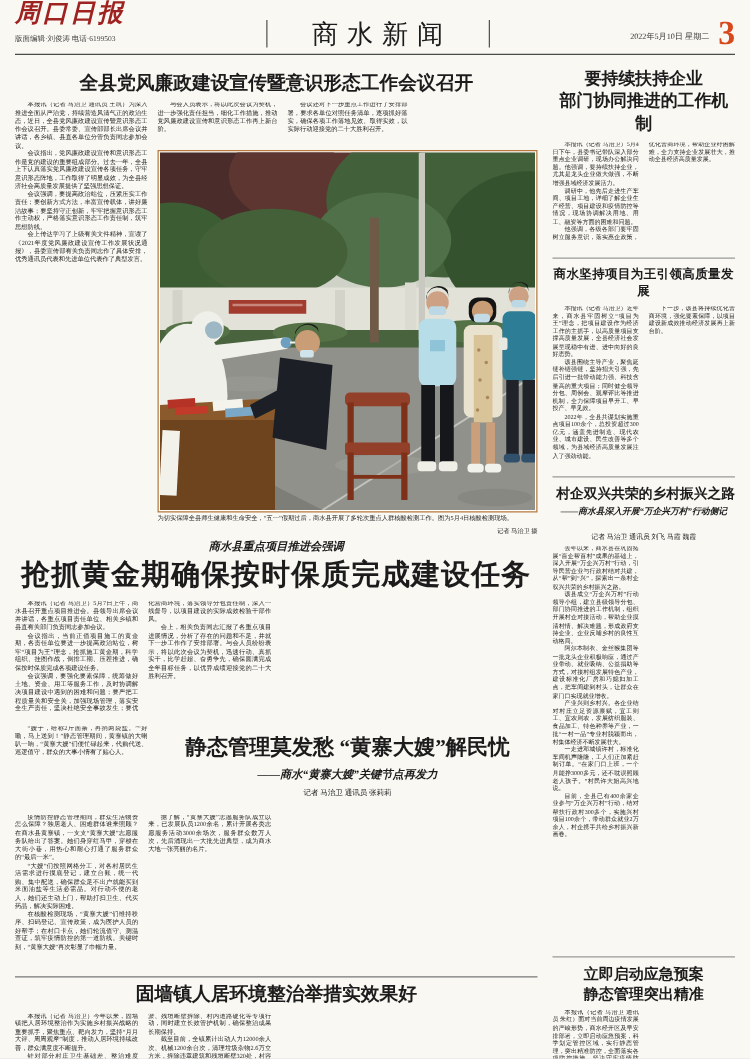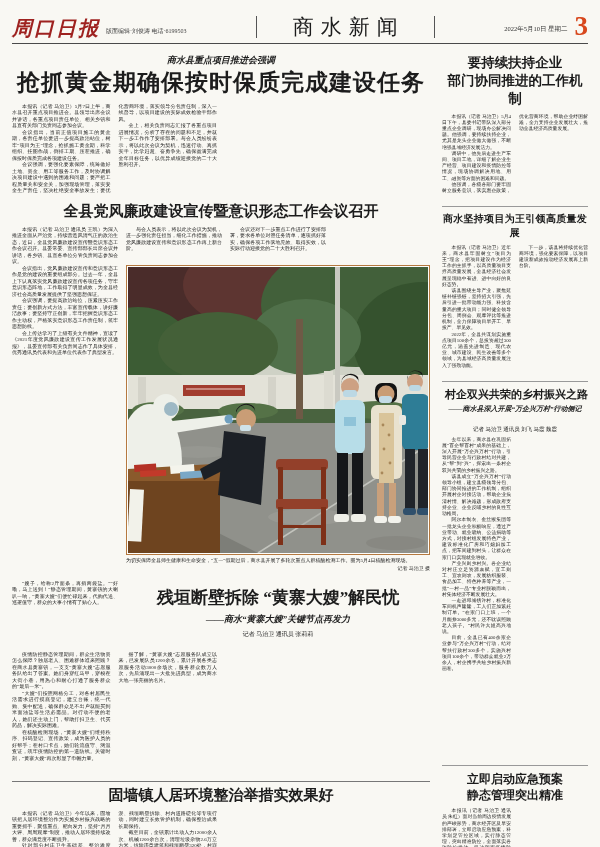--- a/index.html
+++ b/index.html
@@ -2,21 +2,21 @@
 <html><head>
 <meta charset="utf-8">
 <style>
   html,body{margin:0;padding:0;background:#ddd;}
   .page{position:relative;width:600px;height:847px;margin:0 auto;background:#f9f8f3;
     font-family:"Liberation Serif","DejaVu Serif",serif;color:#1c1c1c;overflow:hidden;}
   .inner{padding:8px 12px 0 12px;}
   
   .masthead-row{display:flex;align-items:flex-end;justify-content:space-between;
     border-bottom:1.5px solid #4a4a4a;padding-bottom:5px;height:30px;}
-  .m-left{display:flex;align-items:flex-end;gap:6px;}
+  .m-left{display:flex;gap:6px;flex-direction:column;}
   .masthead{font-size:20px;font-weight:bold;font-style:italic;color:#9e2220;letter-spacing:2px;line-height:1;}
   .edinfo{font-size:6px;color:#444;padding-bottom:2px;white-space:nowrap;}
   .m-center{display:flex;align-items:center;gap:29px;}
   .section-title{font-size:21px;letter-spacing:7px;line-height:1;padding-left:7px;}
   .vbar{width:1px;height:22px;background:#555;}
   .m-right{display:flex;align-items:flex-end;gap:7px;}
   .pdate{font-size:6.5px;color:#333;padding-bottom:4px;white-space:nowrap;}
   .pnum{font-size:27px;font-weight:bold;color:#d8481d;line-height:0.8;}
   
   .cols{display:flex;gap:12px;margin-top:7px;}
@@ -85,31 +85,20 @@
         <span class="pdate">2022年5月10日 星期二</span>
         <span class="pnum">3</span>
       </div>
     </div>
 
     <div class="cols">
 
       <div class="main">
 
         <div>
-          <div class="kicker">商水县重点项目推进会强调</div>
-          <div class="a1-title">抢抓黄金期确保按时保质完成建设任务</div>
-          <div class="bt colbox a1-body">
-              <p>本报讯（记者 马治卫）5月7日上午，商水县召开重点项目推进会。县领导出席会议并讲话，各重点项目责任单位、相关乡镇和县直有关部门负责同志参加会议。</p>
-              <p>会议指出，当前正值项目施工的黄金期，各责任单位要进一步提高政治站位，树牢“项目为王”理念，抢抓施工黄金期，科学组织、挂图作战，倒排工期、压茬推进，确保按时保质完成各项建设任务。</p>
-              <p>会议强调，要强化要素保障，统筹做好土地、资金、用工等服务工作，及时协调解决项目建设中遇到的困难和问题；要严把工程质量关和安全关，加强现场管理，落实安全生产责任，坚决杜绝安全事故发生；要优化营商环境，落实领导分包责任制，深入一线督导，以项目建设的实际成效检验干部作风。</p>
-              <p>会上，相关负责同志汇报了各重点项目进展情况，分析了存在的问题和不足，并就下一步工作作了安排部署。与会人员纷纷表示，将以此次会议为契机，迅速行动、真抓实干，比学赶超、奋勇争先，确保圆满完成全年目标任务，以优异成绩迎接党的二十大胜利召开。</p>
-            </div>
-        </div>
-
-        <div>
           <div class="a2-title">全县党风廉政建设宣传暨意识形态工作会议召开</div>
           <div class="a2-row">
             <div class="bt a2-left">
                 <p>本报讯（记者 马治卫 通讯员 王凯）为深入推进全面从严治党，持续营造风清气正的政治生态，近日，全县党风廉政建设宣传暨意识形态工作会议召开。县委常委、宣传部部长出席会议并讲话，各乡镇、县直各单位分管负责同志参加会议。</p>
                 <p>会议指出，党风廉政建设宣传和意识形态工作是党的建设的重要组成部分。过去一年，全县上下认真落实党风廉政建设宣传各项任务，守牢意识形态阵地，工作取得了明显成效，为全县经济社会高质量发展提供了坚强思想保证。</p>
                 <p>会议强调，要提高政治站位，压紧压实工作责任；要创新方式方法，丰富宣传载体，讲好廉洁故事；要坚持守正创新，牢牢把握意识形态工作主动权，严格落实意识形态工作责任制，筑牢思想防线。</p>
                 <p>会上传达学习了上级有关文件精神，宣读了《2021年度党风廉政建设宣传工作发展状况通报》，县委宣传部有关负责同志作了具体安排，优秀通讯员代表和先进单位代表作了典型发言。</p>
               </div>
             <div class="a2-main">
               <div class="bt colbox a2-top">
@@ -216,26 +205,37 @@
                   <rect x="289" y="241" width="13" height="7" rx="3" fill="#30506c"></rect>
                 </svg>
               </div>
               <div class="caption">为切实保障全县师生健康和生命安全，“五一”假期过后，商水县开展了多轮次重点人群核酸检测工作。图为5月4日核酸检测现场。</div>
               <div class="credit">记者 马治卫 摄</div>
             </div>
           </div>
         </div>
 
         <div>
+          <div class="kicker">商水县重点项目推进会强调</div>
+          <div class="a1-title">抢抓黄金期确保按时保质完成建设任务</div>
+          <div class="bt colbox a1-body">
+              <p>本报讯（记者 马治卫）5月7日上午，商水县召开重点项目推进会。县领导出席会议并讲话，各重点项目责任单位、相关乡镇和县直有关部门负责同志参加会议。</p>
+              <p>会议指出，当前正值项目施工的黄金期，各责任单位要进一步提高政治站位，树牢“项目为王”理念，抢抓施工黄金期，科学组织、挂图作战，倒排工期、压茬推进，确保按时保质完成各项建设任务。</p>
+              <p>会议强调，要强化要素保障，统筹做好土地、资金、用工等服务工作，及时协调解决项目建设中遇到的困难和问题；要严把工程质量关和安全关，加强现场管理，落实安全生产责任，坚决杜绝安全事故发生；要优化营商环境，落实领导分包责任制，深入一线督导，以项目建设的实际成效检验干部作风。</p>
+              <p>会上，相关负责同志汇报了各重点项目进展情况，分析了存在的问题和不足，并就下一步工作作了安排部署。与会人员纷纷表示，将以此次会议为契机，迅速行动、真抓实干，比学赶超、奋勇争先，确保圆满完成全年目标任务，以优异成绩迎接党的二十大胜利召开。</p>
+            </div>
+        </div>
+
+        <div>
           <div class="a3-row">
             <div class="bt a3-side">
                 <p>“嫂子，给称2斤面条，再捎两袋盐。”“好嘞，马上送到！”静态管理期间，黄寨镇的大喇叭一响，“黄寨大嫂”们便忙碌起来，代购代送、巡逻值守，群众的大事小情有了贴心人。</p>
               </div>
             <div class="a3-head">
-              <div class="a3-title">残垣断壁拆除 “黄寨大嫂”解民忧</div>
+              <div class="a3-title">静态管理莫发愁 “黄寨大嫂”解民忧</div>
               <div class="a3-sub">——商水“黄寨大嫂”关键节点再发力</div>
               <div class="a3-by">记者 马治卫 通讯员 张莉莉</div>
             </div>
           </div>
           <div class="bt colbox a3-body">
               <p>疫情防控静态管理期间，群众生活物资怎么保障？独居老人、困难群体谁来照顾？在商水县黄寨镇，一支支“黄寨大嫂”志愿服务队给出了答案。她们身穿红马甲，穿梭在大街小巷，用热心和耐心打通了服务群众的“最后一米”。</p>
               <p>“大嫂”们按照网格分工，对各村居民生活需求进行摸底登记，建立台账，统一代购、集中配送，确保群众足不出户就能买到米面油盐等生活必需品。对行动不便的老人，她们还主动上门，帮助打扫卫生、代买药品，解决实际困难。</p>
               <p>在核酸检测现场，“黄寨大嫂”们维持秩序、扫码登记、宣传政策，成为医护人员的好帮手；在村口卡点，她们轮流值守、测温查证，筑牢疫情防控的第一道防线。关键时刻，“黄寨大嫂”再次彰显了巾帼力量。</p>
               <p>据了解，“黄寨大嫂”志愿服务队成立以来，已发展队员1200余名，累计开展各类志愿服务活动3000余场次，服务群众数万人次，先后涌现出一大批先进典型，成为商水大地一张亮丽的名片。</p>
             </div>

